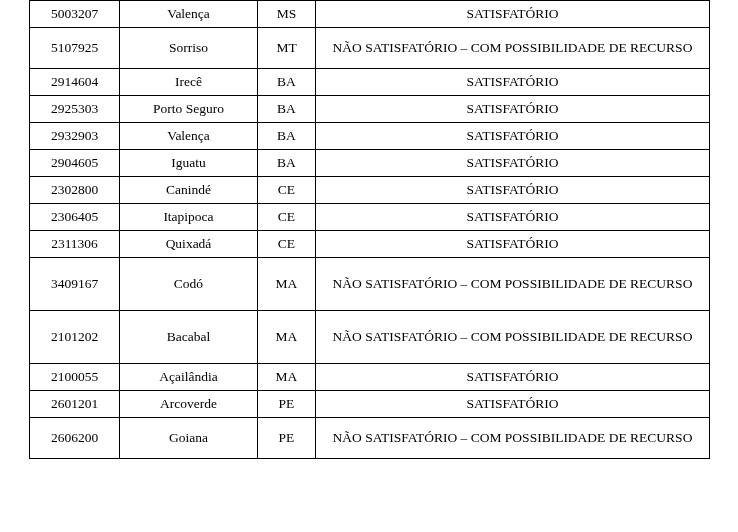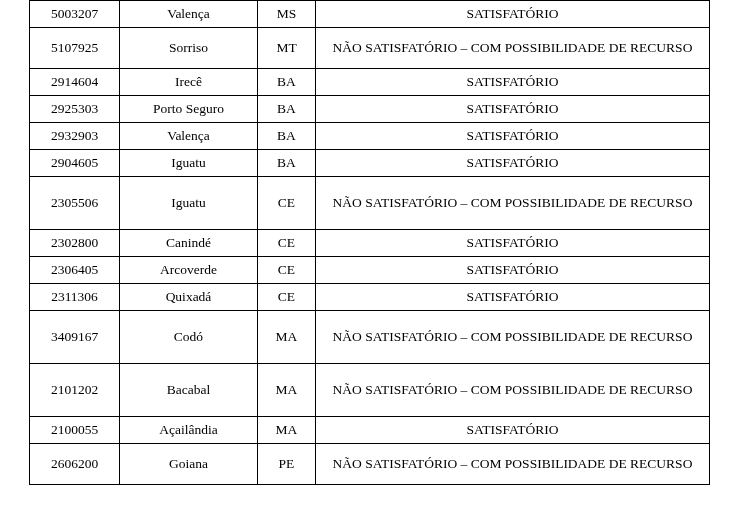--- a/index.html
+++ b/index.html
@@ -94,35 +94,29 @@
           <td class="cell-city">Valença</td>
           <td class="cell-uf">BA</td>
           <td class="cell-status">SATISFATÓRIO</td>
         </tr>
         <tr class="row-1">
           <td class="cell-code">2904605</td>
           <td class="cell-city">Iguatu</td>
           <td class="cell-uf">BA</td>
           <td class="cell-status">SATISFATÓRIO</td>
         </tr>
-        <tr class="row-3">
-          <td class="cell-code">2305506</td>
-          <td class="cell-city">Iguatu</td>
-          <td class="cell-uf">CE</td>
-          <td class="cell-status">NÃO SATISFATÓRIO – COM POSSIBILIDADE DE RECURSO</td>
-        </tr>
         <tr class="row-1">
           <td class="cell-code">2302800</td>
           <td class="cell-city">Canindé</td>
           <td class="cell-uf">CE</td>
           <td class="cell-status">SATISFATÓRIO</td>
         </tr>
         <tr class="row-1">
           <td class="cell-code">2306405</td>
-          <td class="cell-city">Arcoverde</td>
+          <td class="cell-city">Itapipoca</td>
           <td class="cell-uf">CE</td>
           <td class="cell-status">SATISFATÓRIO</td>
         </tr>
         <tr class="row-1">
           <td class="cell-code">2311306</td>
           <td class="cell-city">Quixadá</td>
           <td class="cell-uf">CE</td>
           <td class="cell-status">SATISFATÓRIO</td>
         </tr>
         <tr class="row-3">
@@ -136,20 +130,26 @@
           <td class="cell-city">Bacabal</td>
           <td class="cell-uf">MA</td>
           <td class="cell-status">NÃO SATISFATÓRIO – COM POSSIBILIDADE DE RECURSO</td>
         </tr>
         <tr class="row-1">
           <td class="cell-code">2100055</td>
           <td class="cell-city">Açailândia</td>
           <td class="cell-uf">MA</td>
           <td class="cell-status">SATISFATÓRIO</td>
         </tr>
+        <tr class="row-1">
+          <td class="cell-code">2601201</td>
+          <td class="cell-city">Arcoverde</td>
+          <td class="cell-uf">PE</td>
+          <td class="cell-status">SATISFATÓRIO</td>
+        </tr>
         <tr class="row-2">
           <td class="cell-code">2606200</td>
           <td class="cell-city">Goiana</td>
           <td class="cell-uf">PE</td>
           <td class="cell-status">NÃO SATISFATÓRIO – COM POSSIBILIDADE DE RECURSO</td>
         </tr>
       </tbody>
   </table>
 </div>
 

